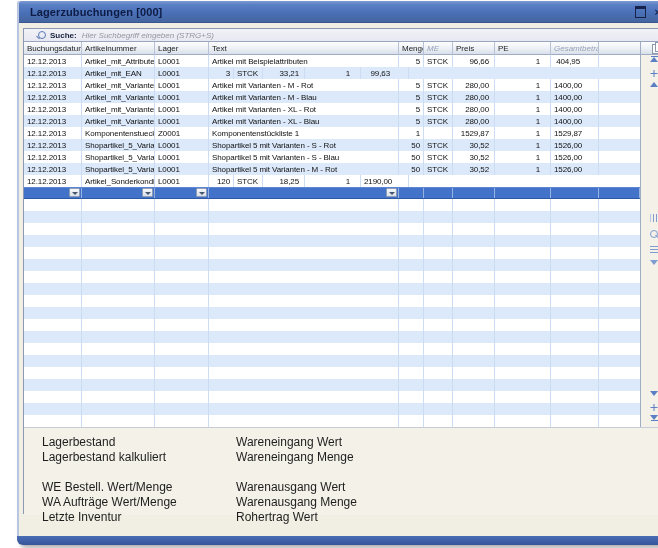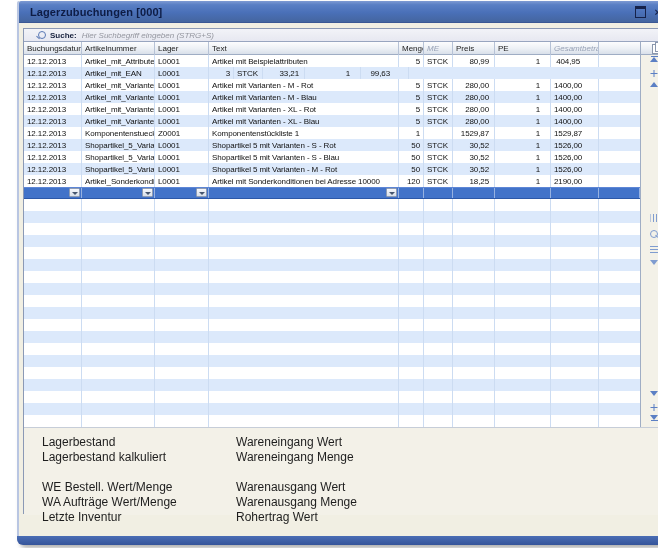--- a/index.html
+++ b/index.html
@@ -110,21 +110,21 @@
               <div class="hcell cfill"></div>
             </div>
           <div class="rows">
               <div class="row">
                 <div class="cell c0">12.12.2013</div>
                 <div class="cell c1">Artikel_mit_Attributen</div>
                 <div class="cell c2">L0001</div>
                 <div class="cell c3">Artikel mit Beispielattributen</div>
                 <div class="cell c4 num">5</div>
                 <div class="cell c5">STCK</div>
-                <div class="cell c6 num">80,99</div>
+                <div class="cell c6 num">96,66</div>
                 <div class="cell c7 num">1</div>
                 <div class="cell c8 num">404,95</div>
                 <div class="cell cfill"></div>
               </div>
               <div class="row">
                 <div class="cell c0">12.12.2013</div>
                 <div class="cell c1">Artikel_mit_EAN</div>
                 <div class="cell c2">L0001</div>
                 <div class="cell c4 num">3</div>
                 <div class="cell c5">STCK</div>
@@ -226,21 +226,20 @@
                 <div class="cell c5">STCK</div>
                 <div class="cell c6 num">30,52</div>
                 <div class="cell c7 num">1</div>
                 <div class="cell c8 num">1526,00</div>
                 <div class="cell cfill"></div>
               </div>
               <div class="row">
                 <div class="cell c0">12.12.2013</div>
                 <div class="cell c1">Artikel_Sonderkonditio</div>
                 <div class="cell c2">L0001</div>
-                <div class="cell c3">Artikel mit Sonderkonditionen bei Adresse 10000</div>
                 <div class="cell c4 num">120</div>
                 <div class="cell c5">STCK</div>
                 <div class="cell c6 num">18,25</div>
                 <div class="cell c7 num">1</div>
                 <div class="cell c8 num">2190,00</div>
                 <div class="cell cfill"></div>
               </div>
               <div class="row selected">
                 <div class="cell c0">
                   <span class="drop-btn"></span>

